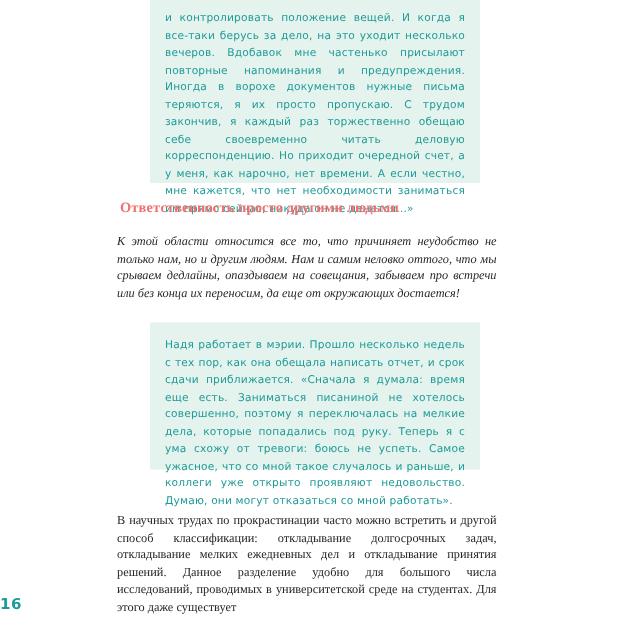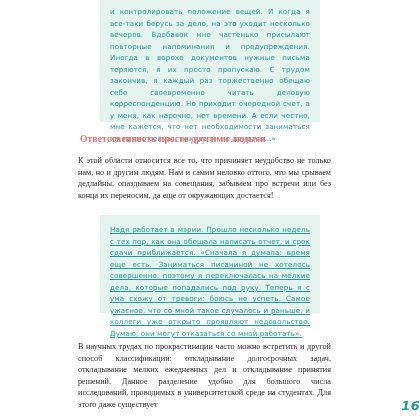--- a/index.html
+++ b/index.html
@@ -48,21 +48,20 @@
     height: 158px;
     padding: 42px 10px 10px 10px;
   }
 
   #quote-mid {
     left: 100px;
     top: 215px;
     width: 220px;
     height: 98px;
     padding: 9px 10px 10px 10px;
-    text-decoration: underline;
   }
 
   
   .section-heading {
     position: absolute;
     left: 80px;
     top: 132px;
     width: 255px;
     color: #f07070;
     font-family: "Liberation Serif", "DejaVu Serif", serif;
@@ -77,36 +76,35 @@
     position: absolute;
     color: #231f20;
     font-family: "Liberation Serif", "DejaVu Serif", serif;
     font-size: 8.2px;
     line-height: 11.6px;
     text-align: justify;
     letter-spacing: 0.02px;
     width: 253px;
     left: 78px;
   }
-  #par-one { top: 155px; }
+  #par-one { top: 155px; font-style: italic; }
   #par-two { top: 341px; }
 
   
   .folio {
     position: absolute;
     left: 0;
     top: 398px;
     width: 420px;
-    text-align: right;
+    text-align: left;
     color: #1f9a96;
     font-family: "DejaVu Sans", "Liberation Sans", sans-serif;
     font-weight: bold;
-    font-size: 13px;
+    font-size: 10px;
     letter-spacing: 0.3px;
-    font-style: italic;
   }
 </style>
 </head>
 <body>
 
 <div class="page">
 
   <div class="quote-box" id="quote-top">
     <span class="qtext">и контролировать положение вещей. И когда я все-таки берусь за дело, на это уходит несколько вечеров. Вдобавок мне частенько присылают повторные напоминания и предупреждения. Иногда в ворохе документов нужные письма теряются, я их просто пропускаю. С трудом закончив, я каждый раз торжественно обещаю себе своевременно читать деловую корреспонденцию. Но приходит очередной счет, а у меня, как нарочно, нет времени. А если честно, мне кажется, что нет необходимости заниматься им прямо сейчас, никуда он не денется…»</span>
   </div>

